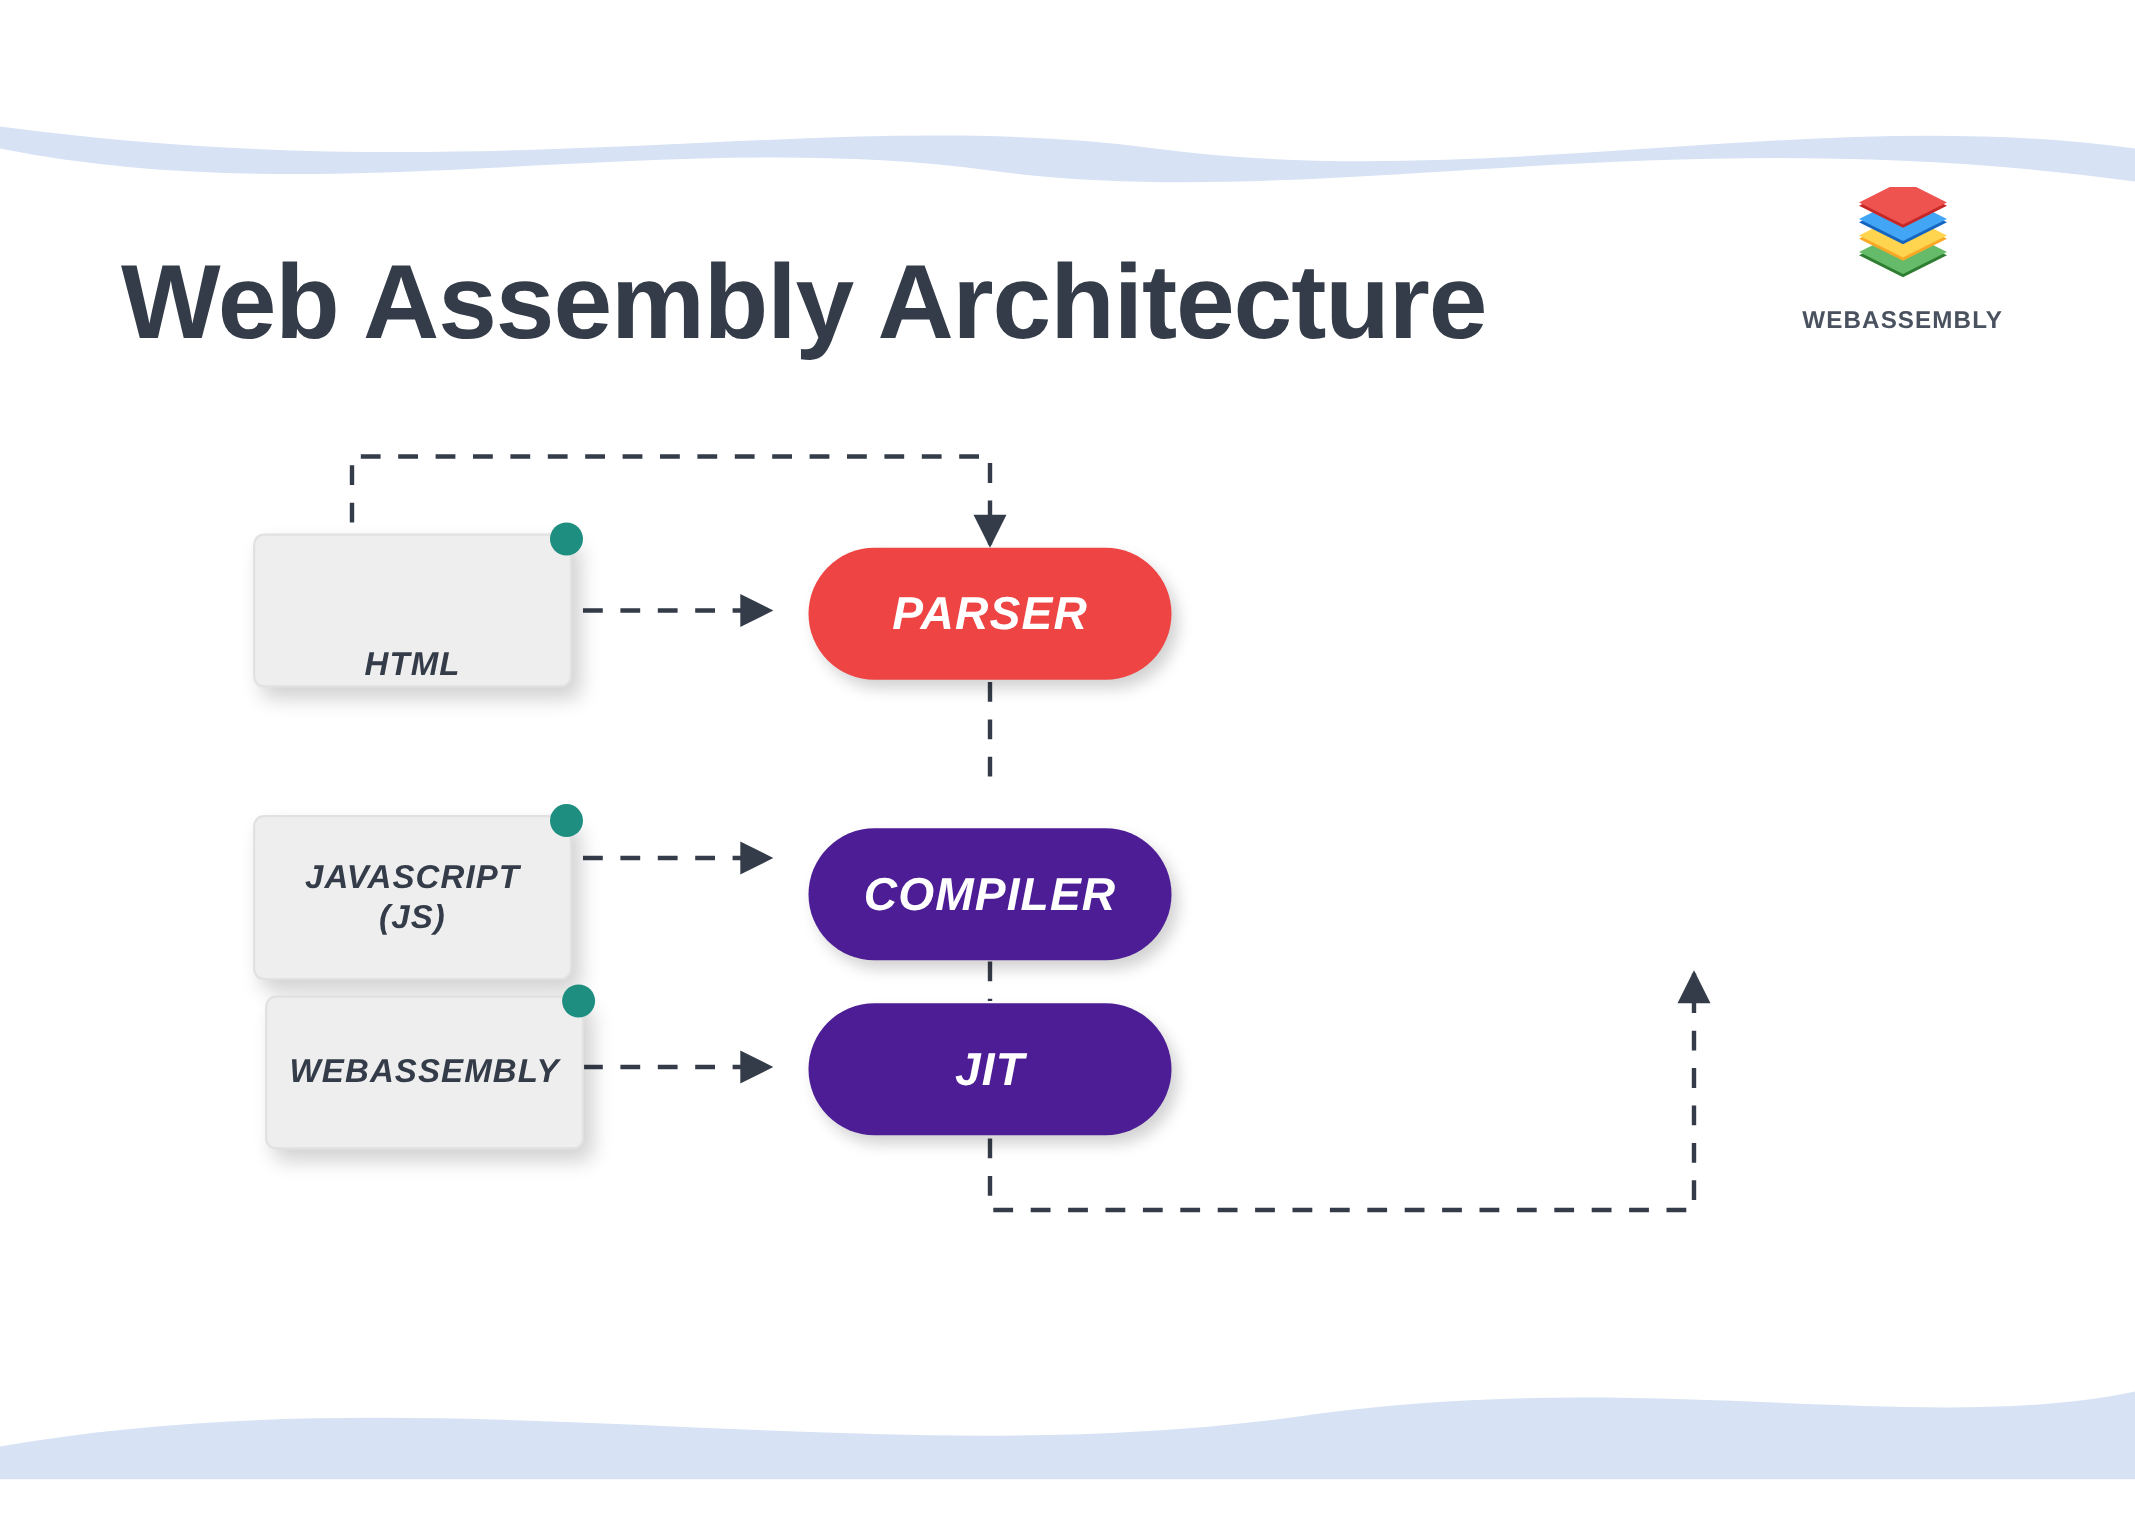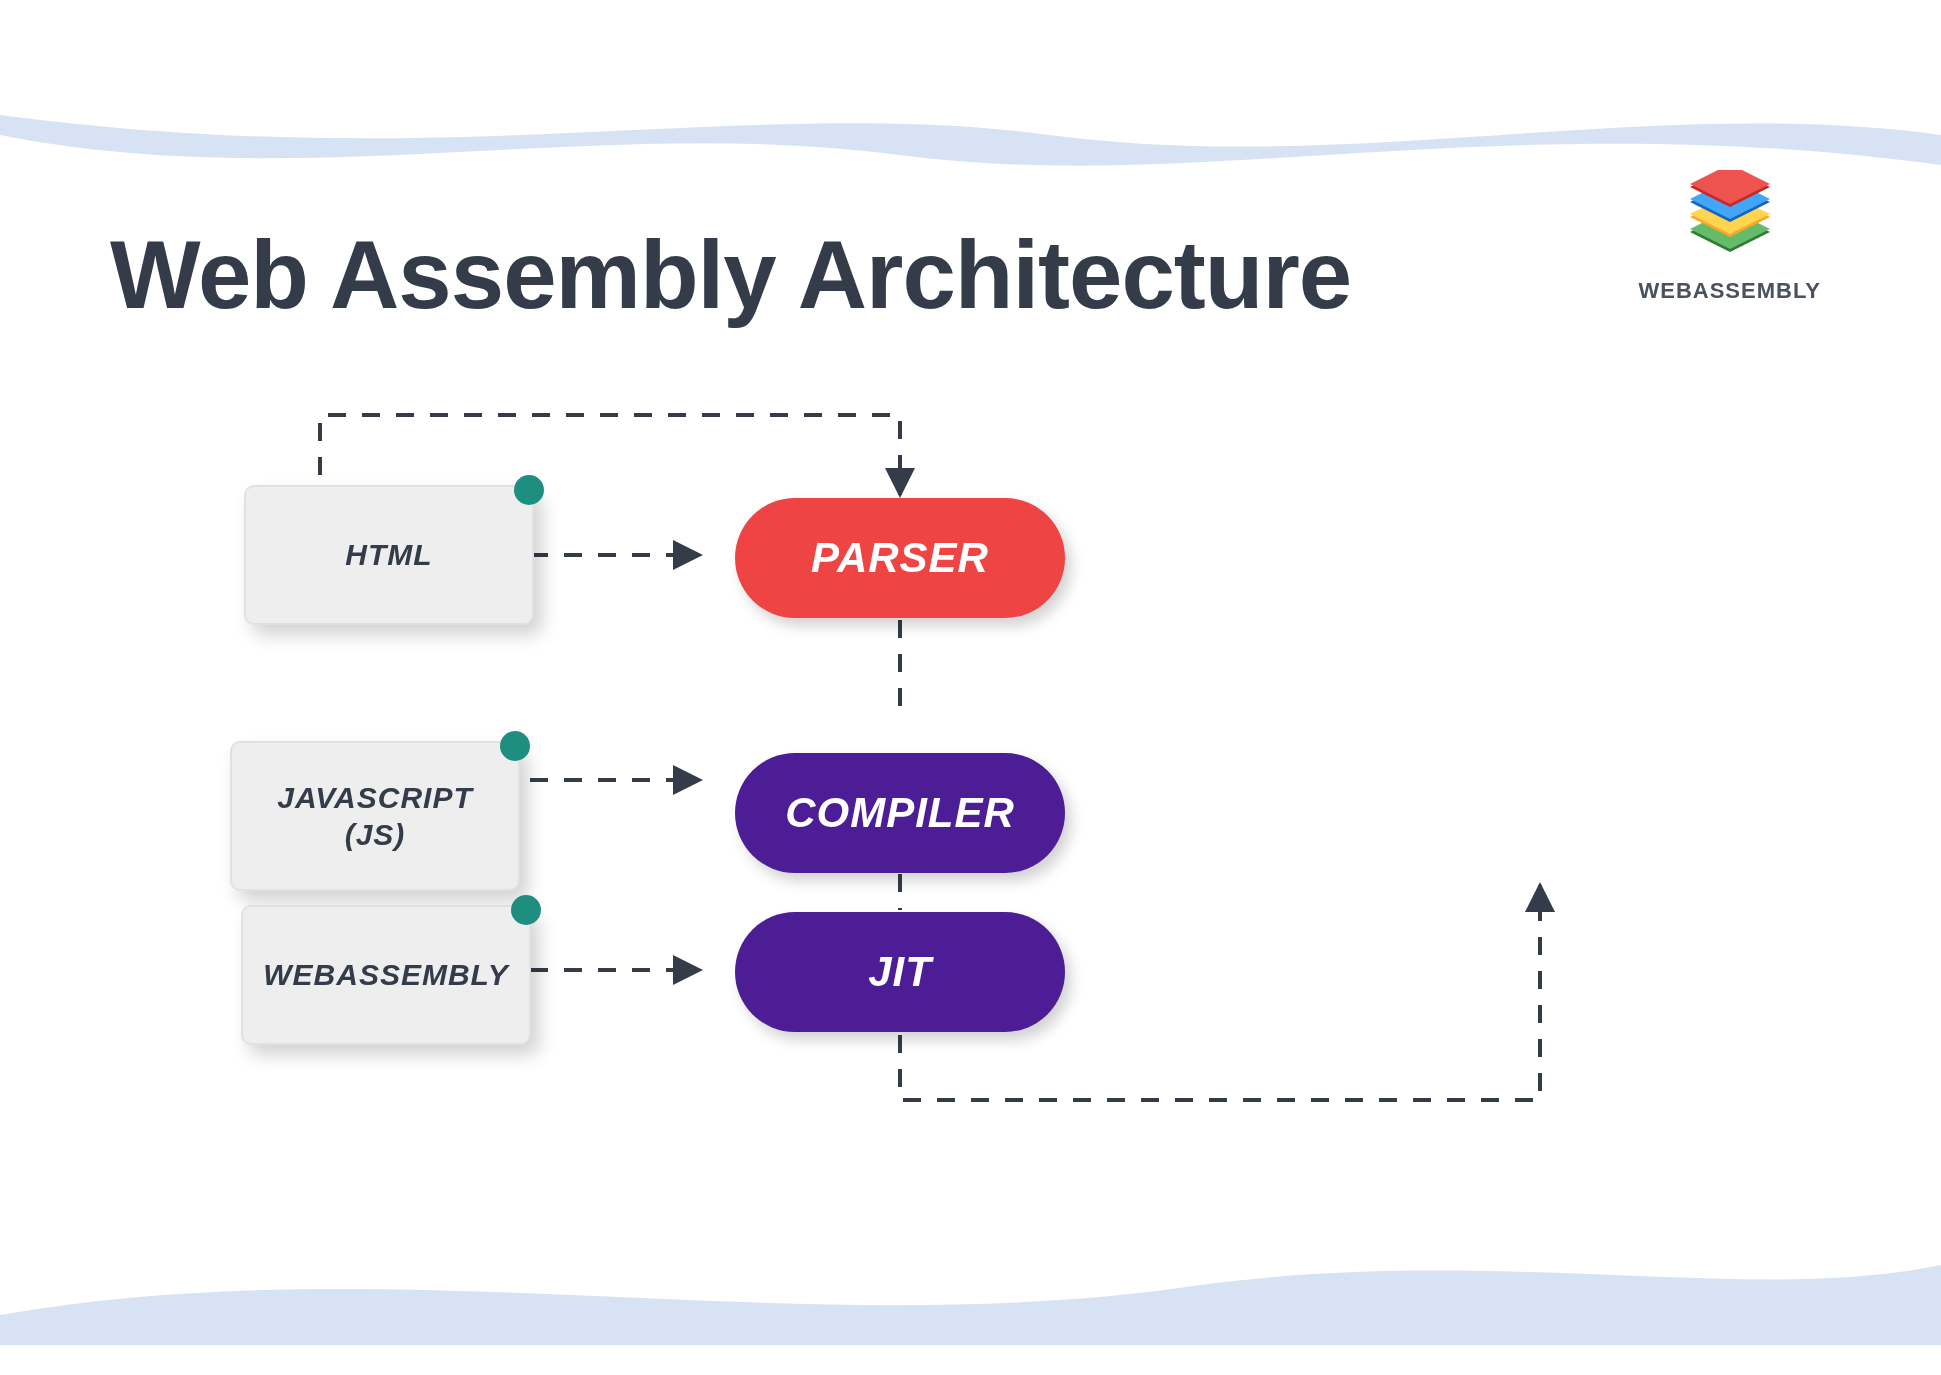--- a/index.html
+++ b/index.html
@@ -183,21 +183,21 @@
 
     <line x1="530" y1="590" x2="700" y2="590" stroke="#343C49" stroke-width="4" stroke-dasharray="18 16" marker-end="url(#arrow)"></line>
 
     <line x1="900" y1="240" x2="900" y2="340" stroke="#343C49" stroke-width="4" stroke-dasharray="18 16"></line>
 
     <line x1="900" y1="460" x2="900" y2="530" stroke="#343C49" stroke-width="4" stroke-dasharray="18 16"></line>
 
     <path d="M900 655 L900 720 L1540 720 L1540 505" stroke="#343C49" stroke-width="4" stroke-dasharray="18 16" fill="none" marker-end="url(#arrow)"></path>
   </svg>
 
-  <div class="node greybox" style="left:244px; top:105px;">
+  <div class="node greybox" style="left:230px; top:105px;align-items:flex-end;">
     <span>HTML</span>
     <span class="teal-dot"></span>
   </div>
 
   <div class="node greybox" style="left:230px; top:325px; height:150px;margin-top:36px;">
     <span>JAVASCRIPT (JS)</span>
     <span class="teal-dot"></span>
   </div>
 
   <div class="node greybox" style="left:230px; top:525px;margin-left:11px;">

